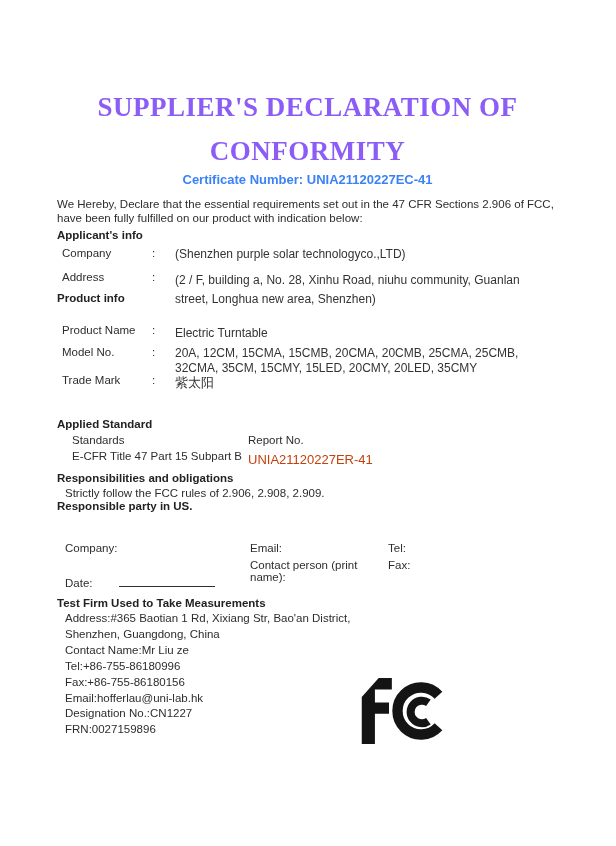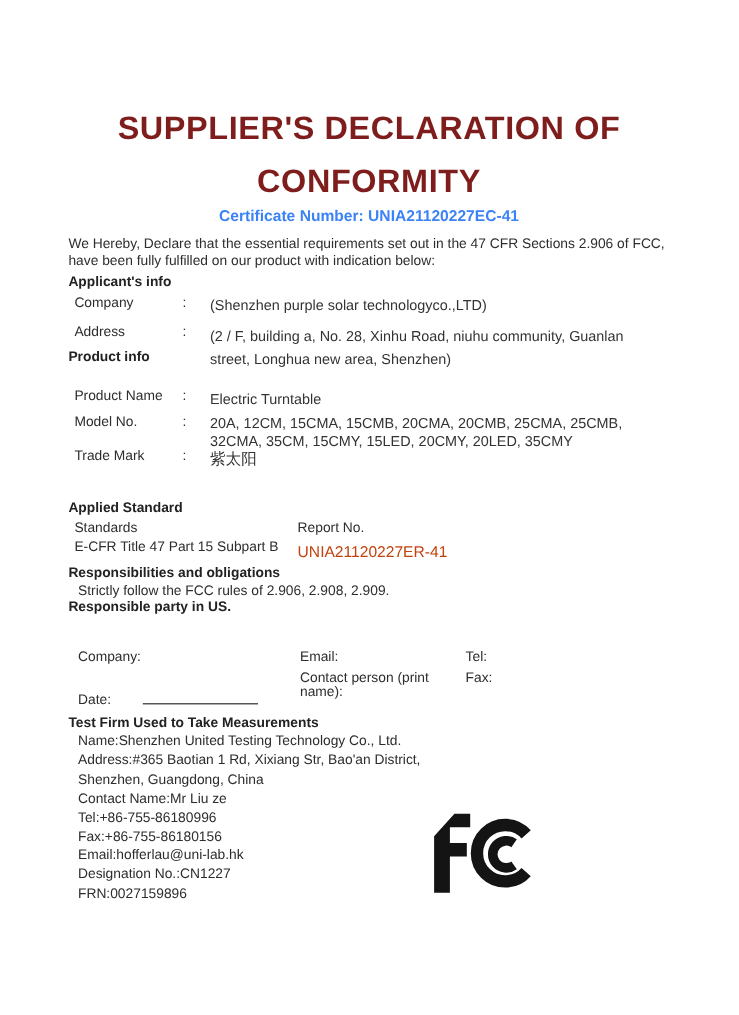--- a/index.html
+++ b/index.html
@@ -1,21 +1,21 @@
 <!DOCTYPE html>
 <html><head>
 <meta charset="utf-8">
 <style>
   html,body{margin:0;padding:0;background:#ffffff;}
   .page{position:relative;width:616px;height:846px;background:#ffffff;overflow:hidden;
         font-family:"Liberation Sans","DejaVu Sans",sans-serif;color:#2d2d2d;}
   .abs{position:absolute;}
   .title{position:absolute;left:57px;width:501px;text-align:center;
-         font-family:Liberation Sans, sans-serif;font-weight:bold;
-         font-size:27px;color:#7f1d1d;letter-spacing:0.5px;white-space:nowrap;}
+         font-family:Liberation Serif, serif;font-weight:bold;
+         font-size:27px;color:#8b5cf6;letter-spacing:0.5px;white-space:nowrap;}
   .cert{position:absolute;left:57px;width:501px;text-align:center;
         font-size:13px;font-weight:bold;color:#3b82f6;}
   .decl{position:absolute;left:57px;top:197px;width:506px;font-size:11.5px;line-height:14px;}
   .sec{position:absolute;left:57px;font-size:11.5px;font-weight:bold;color:#222;white-space:nowrap;}
   .row{position:absolute;left:62px;width:496px;display:grid;grid-template-columns:90px 23px 1fr;}
   .lbl{font-size:11.5px;}
   .colon{font-size:11.5px;}
   .val{font-size:12px;color:#333;}
   .val2 .vline{line-height:19px;}
   .mline .vline{line-height:15px;}
@@ -79,21 +79,21 @@
   </div>
 
   <div class="row" style="top:374px">
     <span class="lbl">Trade Mark</span>
     <span class="colon">:</span>
     <span class="val cjk">紫太阳</span>
   </div>
 
   <div class="sec" style="top:418px">Applied Standard</div>
 
-  <div class="abs" style="left:62px;top:434px">
+  <div class="abs" style="left:72px;top:434px">
     <div class="lbl11">Standards</div>
     <div class="lbl11" style="margin-top:4px">E-CFR Title 47 Part 15 Subpart B</div>
   </div>
   <div class="abs" style="left:248px;top:434px">
     <div class="lbl11">Report No.</div>
     <div class="val12" style="margin-top:6px">UNIA21120227ER-41</div>
   </div>
 
   <div class="sec" style="top:472px">Responsibilities and obligations</div>
   <div class="abs body11" style="left:65px;top:487px">Strictly follow the FCC rules of 2.906, 2.908, 2.909.</div>
@@ -107,21 +107,20 @@
     <span>Contact person (print name):</span>
     <span>Fax:</span>
     <span>
       <span>Date:</span>
       <span class="uline" style="width:96px;margin-left:23px"></span>
     </span>
   </div>
 
   <div class="sec" style="top:597px">Test Firm Used to Take Measurements</div>
   <div class="tf">
-    <div>Name:Shenzhen United Testing Technology Co., Ltd.</div>
     <div>Address:#365 Baotian 1 Rd, Xixiang Str, Bao'an District,</div>
     <div>Shenzhen, Guangdong, China</div>
     <div>Contact Name:Mr Liu ze</div>
     <div>Tel:+86-755-86180996</div>
     <div>Fax:+86-755-86180156</div>
     <div>Email:hofferlau@uni-lab.hk</div>
     <div>Designation No.:CN1227</div>
     <div>FRN:0027159896</div>
   </div>
 

